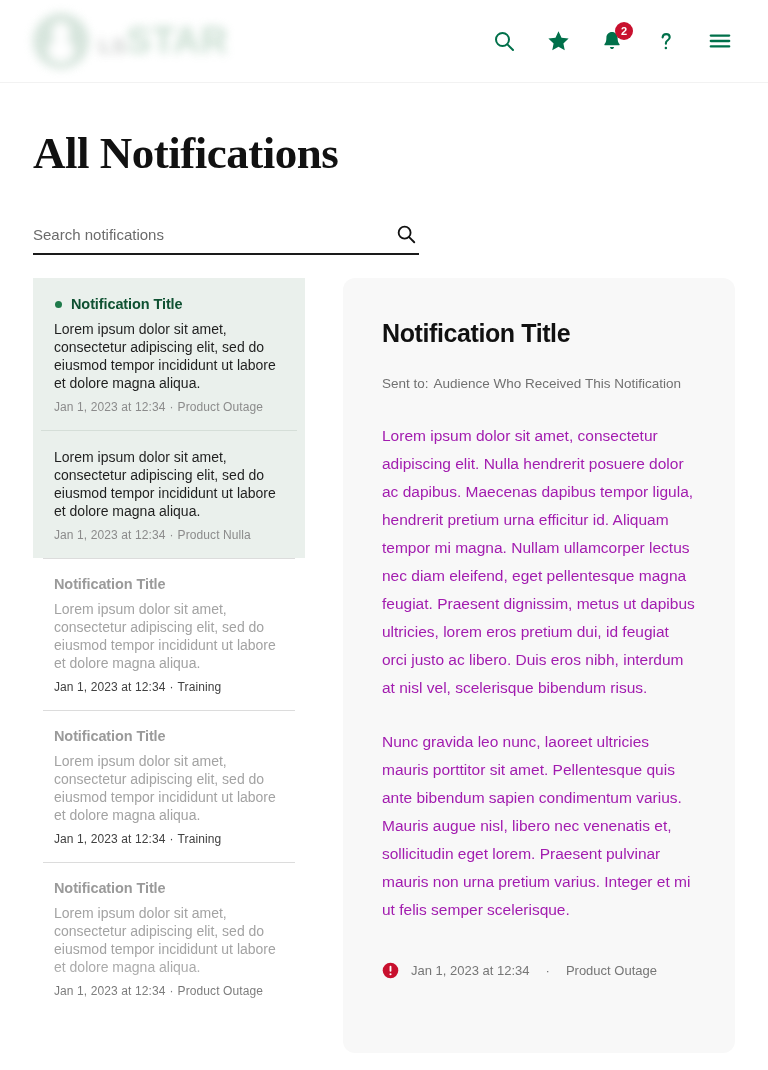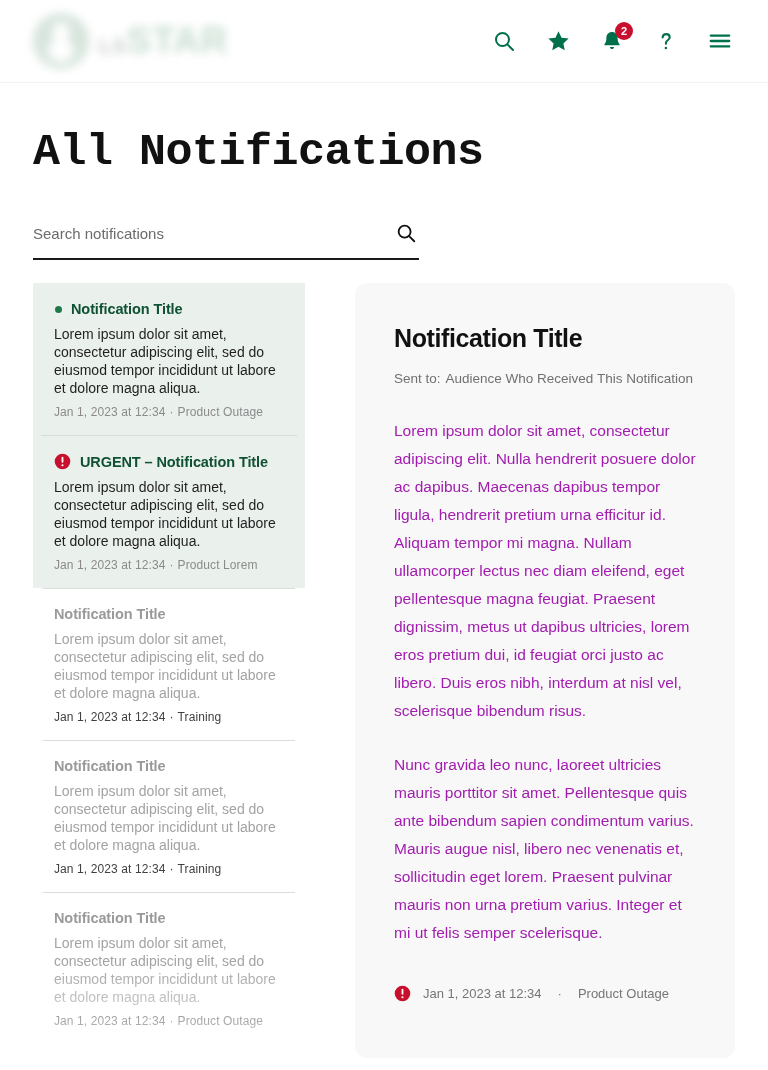--- a/index.html
+++ b/index.html
@@ -99,36 +99,36 @@
     font-weight: bold;
     line-height: 18px;
     text-align: center;
   }
 
   
   .page {
     padding: 0 33px;
   }
   .page-title {
-    font-family: Liberation Mono, monospace;
+    font-family: Liberation Serif, serif;
     font-size: 45px;
     font-weight: bold;
     letter-spacing: -0.5px;
     color: #111111;
     margin-top: 44px;
   }
 
   
   .search-wrap {
     margin-top: 44px;
     width: 386px;
     border-bottom: 2px solid #1a1a1a;
     display: flex;
     align-items: center;
-    padding-bottom: 14px;
+    padding-bottom: 8px;
   }
   .search-input {
     flex: 1;
     border: 0;
     outline: none;
     font-family: "Liberation Sans", sans-serif;
     font-size: 15px;
     color: #555555;
     background: transparent;
   }
@@ -139,21 +139,21 @@
     cursor: pointer;
     color: #111111;
     display: flex;
     align-items: center;
     padding: 0 2px;
   }
 
   
   .content {
     display: flex;
-    gap: 12px;
+    gap: 0;
     margin-top: 23px;
     align-items: flex-start;
   }
 
   
   .notif-list {
     width: 272px;
     flex: none;
     position: relative;
     height: 785px;
@@ -225,21 +225,21 @@
     margin-left: 38px;
     min-height: 775px;
   }
   .detail-title {
     font-size: 25px;
     font-weight: bold;
     color: #111111;
     letter-spacing: -0.4px;
   }
   .detail-sentto {
-    margin-top: 18px;
+    margin-top: 28px;
     font-size: 13.5px;
     color: #707070;
   }
   .detail-sentto .label { margin-right: 5px; }
   .detail-para {
     margin-top: 31px;
     font-size: 15.5px;
     line-height: 28px;
     color: #a21caf;
   }
@@ -326,32 +326,22 @@
     <section class="notif-list" id="notif-list">
         <article class="notif-card unread">
           <div class="notif-head">
             <span class="dot"></span>
             <span class="notif-title">Notification Title</span>
           </div>
           <p class="notif-body">Lorem ipsum dolor sit amet, consectetur adipiscing elit, sed do eiusmod tempor incididunt ut labore et dolore magna aliqua.</p>
           <div class="notif-meta"><span>Jan 1, 2023 at 12:34</span><span class="sep">·</span><span>Product Outage</span></div>
         </article>
         <article class="notif-card unread">
-          <div class="notif-head">
-            <span class="alert-icon">
-              <svg width="17" height="17" viewBox="0 0 24 24">
-                <circle cx="12" cy="12" r="11" fill="#c8102e"></circle>
-                <rect x="10.7" y="5.4" width="2.6" height="8.2" rx="1.3" fill="#ffffff"></rect>
-                <circle cx="12" cy="17.3" r="1.5" fill="#ffffff"></circle>
-              </svg>
-            </span>
-            <span class="notif-title">URGENT – Notification Title</span>
-          </div>
-          <p class="notif-body">Lorem ipsum dolor sit amet, consectetur adipiscing elit, sed do eiusmod tempor incididunt ut labore et dolore magna aliqua.</p>
-          <div class="notif-meta"><span>Jan 1, 2023 at 12:34</span><span class="sep">·</span><span>Product Lorem</span></div>
+          <p class="notif-body">Lorem ipsum dolor sit amet, consectetur adipiscing elit, sed do eiusmod tempor incididunt ut labore et dolore magna aliqua.</p>
+          <div class="notif-meta"><span>Jan 1, 2023 at 12:34</span><span class="sep">·</span><span>Product Nulla</span></div>
         </article>
         <article class="notif-card read">
           <div class="notif-head">
             <span class="notif-title">Notification Title</span>
           </div>
           <p class="notif-body">Lorem ipsum dolor sit amet, consectetur adipiscing elit, sed do eiusmod tempor incididunt ut labore et dolore magna aliqua.</p>
           <div class="notif-meta"><span>Jan 1, 2023 at 12:34</span><span class="sep">·</span><span>Training</span></div>
         </article>
         <article class="notif-card read">
           <div class="notif-head">

